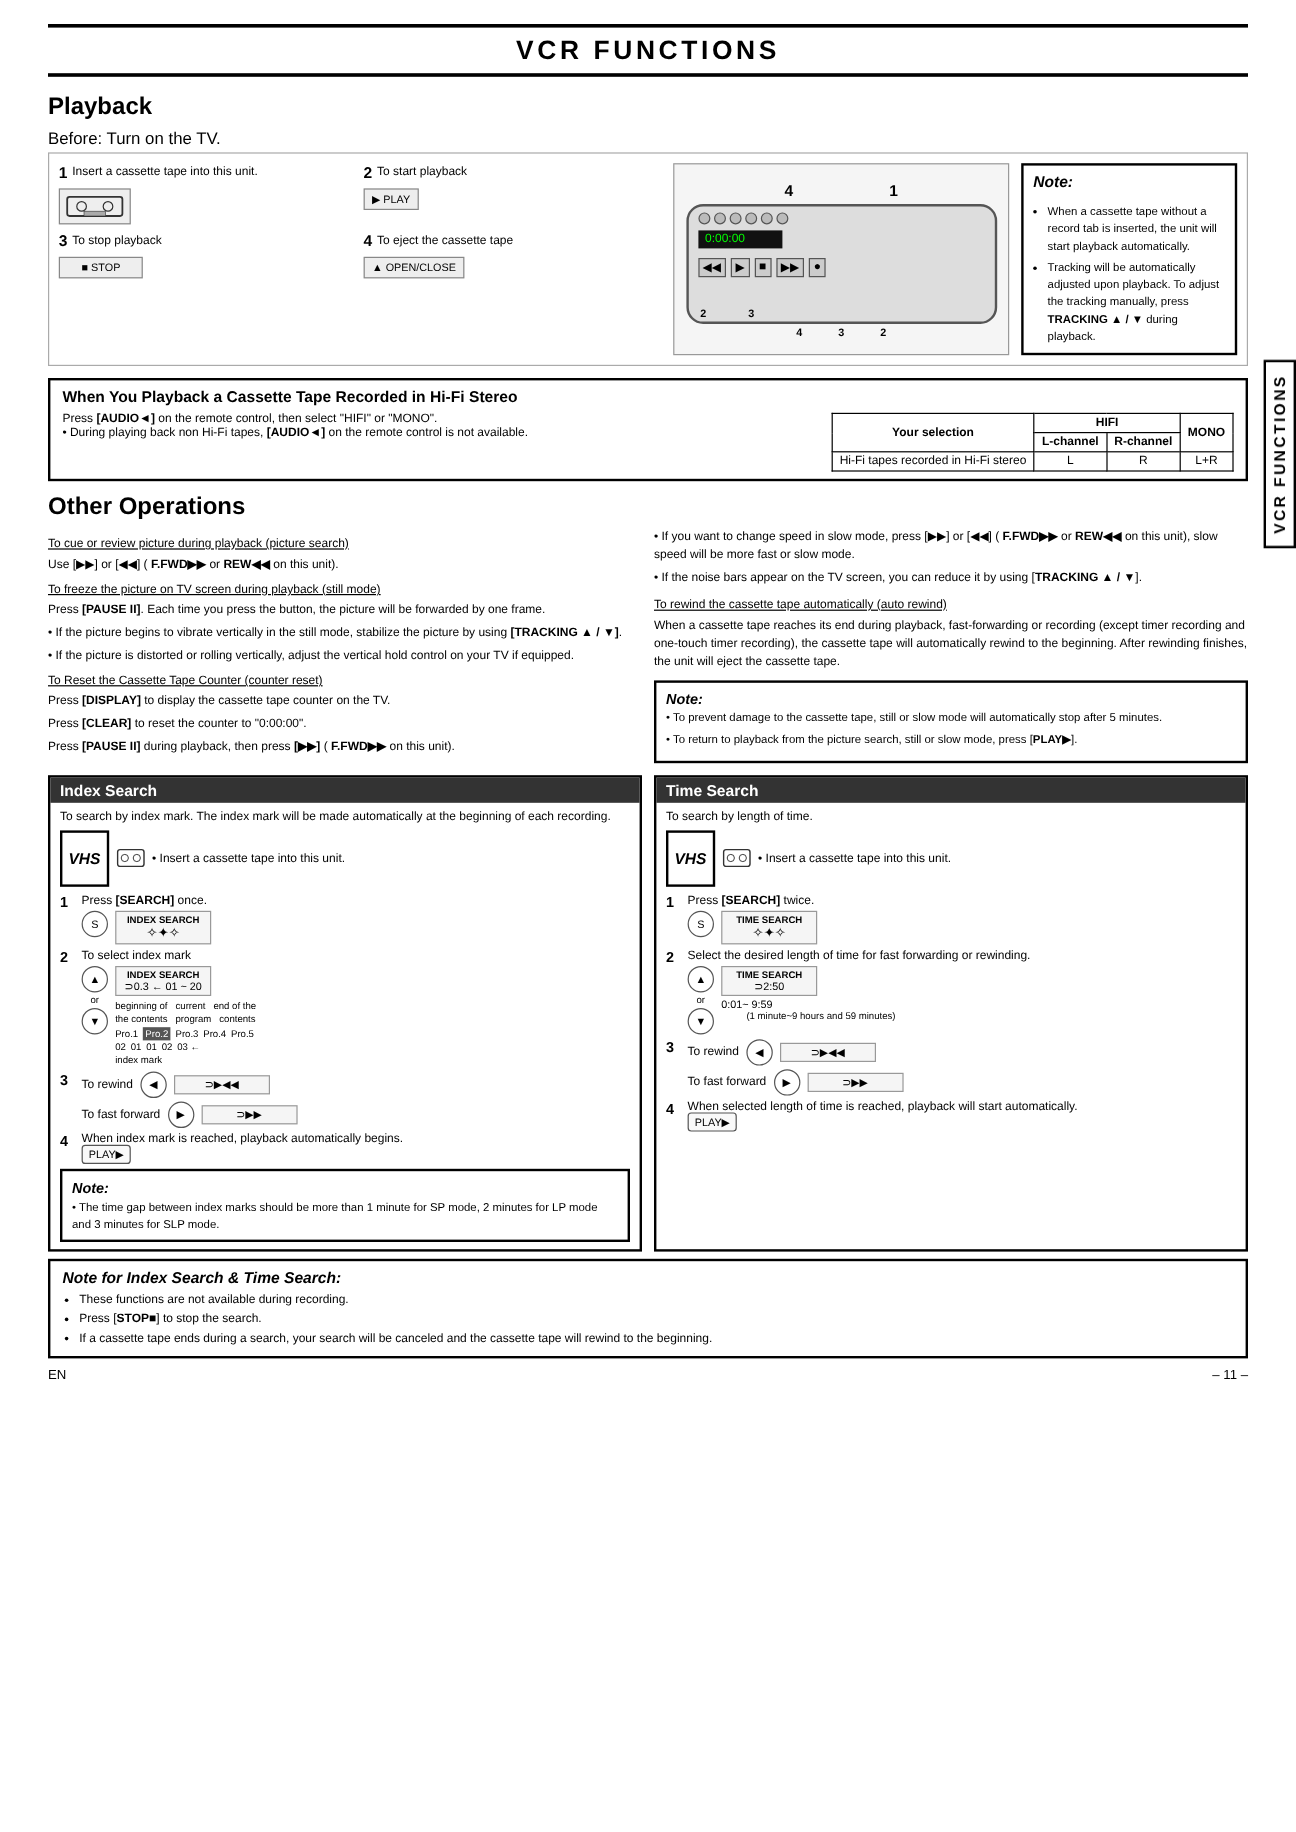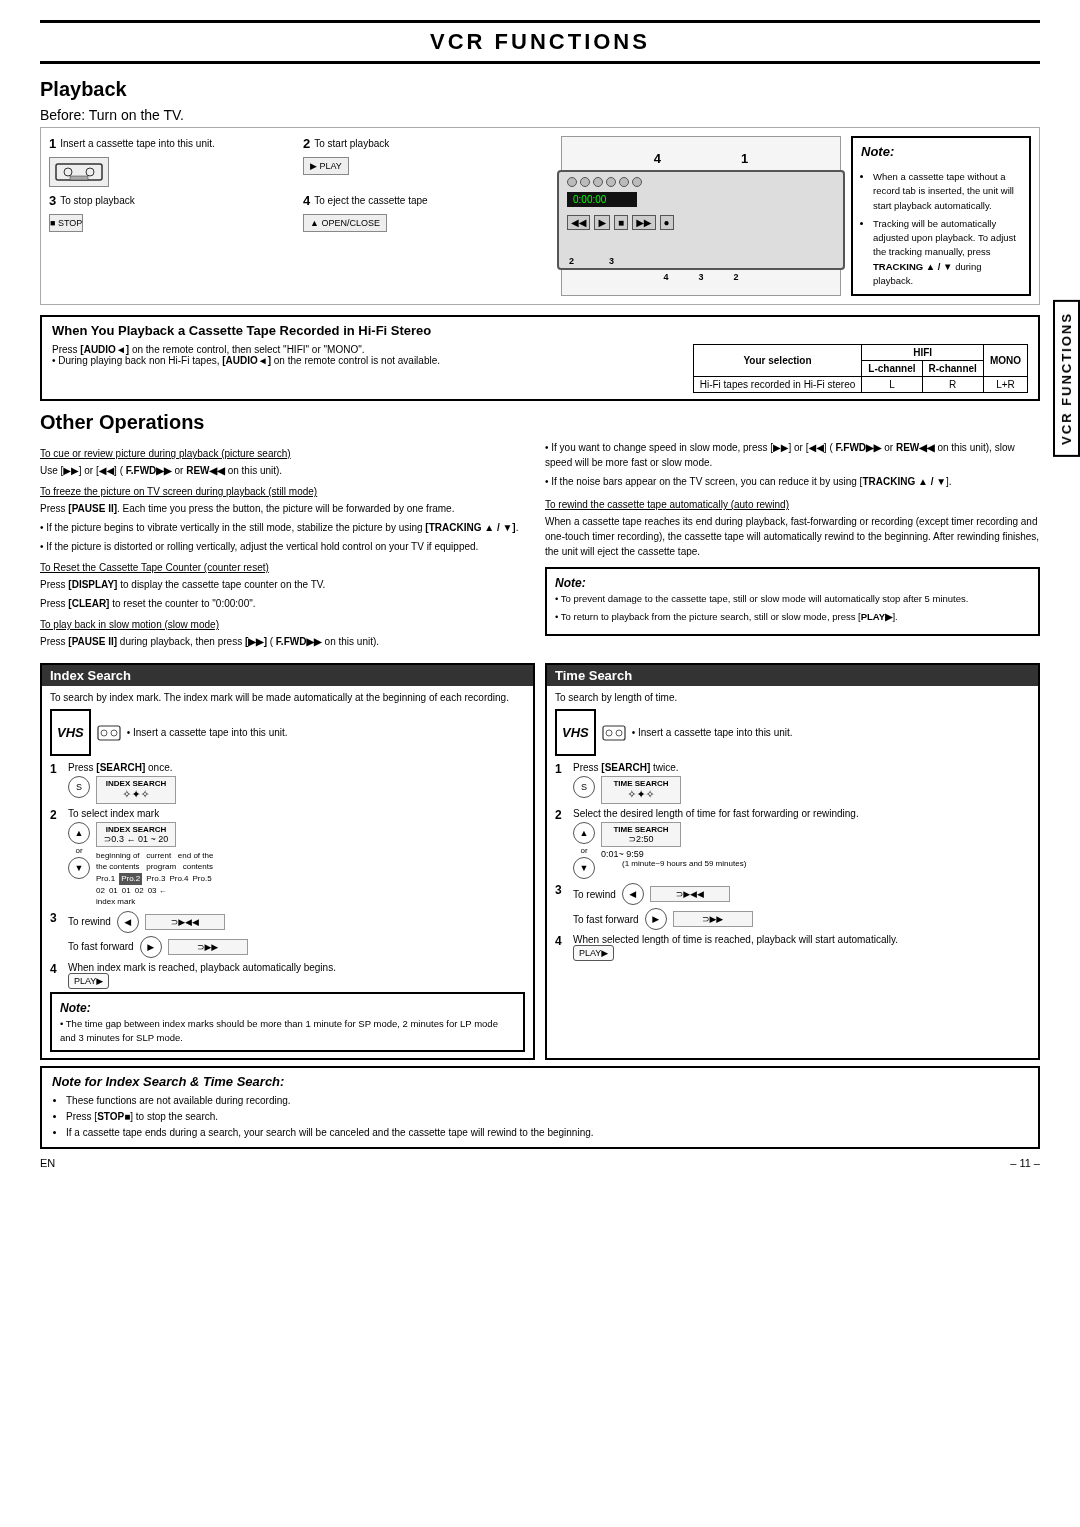--- a/index.html
+++ b/index.html
@@ -306,21 +306,21 @@
         </div>
         <div style="margin-top:4px;border:1px solid #888;background:#eee;padding:3px 6px;font-size:9px;display:inline-block;">
           ▶ PLAY
         </div>
       </div>
       <div class="diagram-step">
         <div style="display:flex;align-items:center;gap:4px;">
           <span class="step-num">3</span>
           <span>To stop playback</span>
         </div>
-        <div style="margin-top:4px;border:1px solid #888;background:#eee;padding:3px 0;font-size:9px;display:inline-block;">
+        <div style="margin-top:4px;border:1px solid #888;background:#eee;padding:3px 18px;font-size:9px;display:inline-block;">
           ■ STOP
         </div>
       </div>
       <div class="diagram-step">
         <div style="display:flex;align-items:center;gap:4px;">
           <span class="step-num">4</span>
           <span>To eject the cassette tape</span>
         </div>
         <div style="margin-top:4px;border:1px solid #888;background:#eee;padding:3px 6px;font-size:9px;display:inline-block;">
           ▲ OPEN/CLOSE
@@ -328,21 +328,21 @@
       </div>
     </div>
   </div>
 
   <div class="diagram-center">
     <div class="diagram-numbers">
       <span>4</span>
       <span style="margin-left:60px;">1</span>
     </div>
 
-    <div style="border:2px solid #555;background:#ddd;width:288px;height:100px;position:relative;border-radius:4px;">
+    <div style="border:2px solid #555;background:#ddd;width:259px;height:100px;position:relative;border-radius:14px;">
 
       <div style="display:flex;gap:3px;padding:5px 8px;">
         <div style="width:10px;height:10px;border-radius:50%;border:1px solid #555;background:#bbb;"></div>
         <div style="width:10px;height:10px;border-radius:50%;border:1px solid #555;background:#bbb;"></div>
         <div style="width:10px;height:10px;border-radius:50%;border:1px solid #555;background:#bbb;"></div>
         <div style="width:10px;height:10px;border-radius:50%;border:1px solid #555;background:#bbb;"></div>
         <div style="width:10px;height:10px;border-radius:50%;border:1px solid #555;background:#bbb;"></div>
         <div style="width:10px;height:10px;border-radius:50%;border:1px solid #555;background:#bbb;"></div>
       </div>
 
@@ -413,21 +413,20 @@
 
     <div class="op-heading">To freeze the picture on TV screen during playback (still mode)</div>
     <p>Press <span class="bold">[PAUSE II]</span>. Each time you press the button, the picture will be forwarded by one frame.</p>
     <p>• If the picture begins to vibrate vertically in the still mode, stabilize the picture by using <span class="bold">[TRACKING ▲ / ▼]</span>.</p>
     <p>• If the picture is distorted or rolling vertically, adjust the vertical hold control on your TV if equipped.</p>
 
     <div class="op-heading">To Reset the Cassette Tape Counter (counter reset)</div>
     <p>Press <span class="bold">[DISPLAY]</span> to display the cassette tape counter on the TV.</p>
     <p>Press <span class="bold">[CLEAR]</span> to reset the counter to "0:00:00".</p>
 
-    <div class="op-heading">To play back in slow motion (slow mode)</div>
     <p>Press <span class="bold">[PAUSE II]</span> during playback, then press <span class="bold">[▶▶]</span> ( <span class="bold">F.FWD▶▶</span> on this unit).</p>
   </div>
 
   <div class="ops-col">
     <p>• If you want to change speed in slow mode, press [▶▶] or [◀◀] ( <span class="bold">F.FWD▶▶</span> or <span class="bold">REW◀◀</span> on this unit), slow speed will be more fast or slow mode.</p>
     <p>• If the noise bars appear on the TV screen, you can reduce it by using [<span class="bold">TRACKING ▲ / ▼</span>].</p>
 
     <div class="op-heading" style="margin-top:8px;">To rewind the cassette tape automatically (auto rewind)</div>
     <p>When a cassette tape reaches its end during playback, fast-forwarding or recording (except timer recording and one-touch timer recording), the cassette tape will automatically rewind to the beginning. After rewinding finishes, the unit will eject the cassette tape.</p>
 

